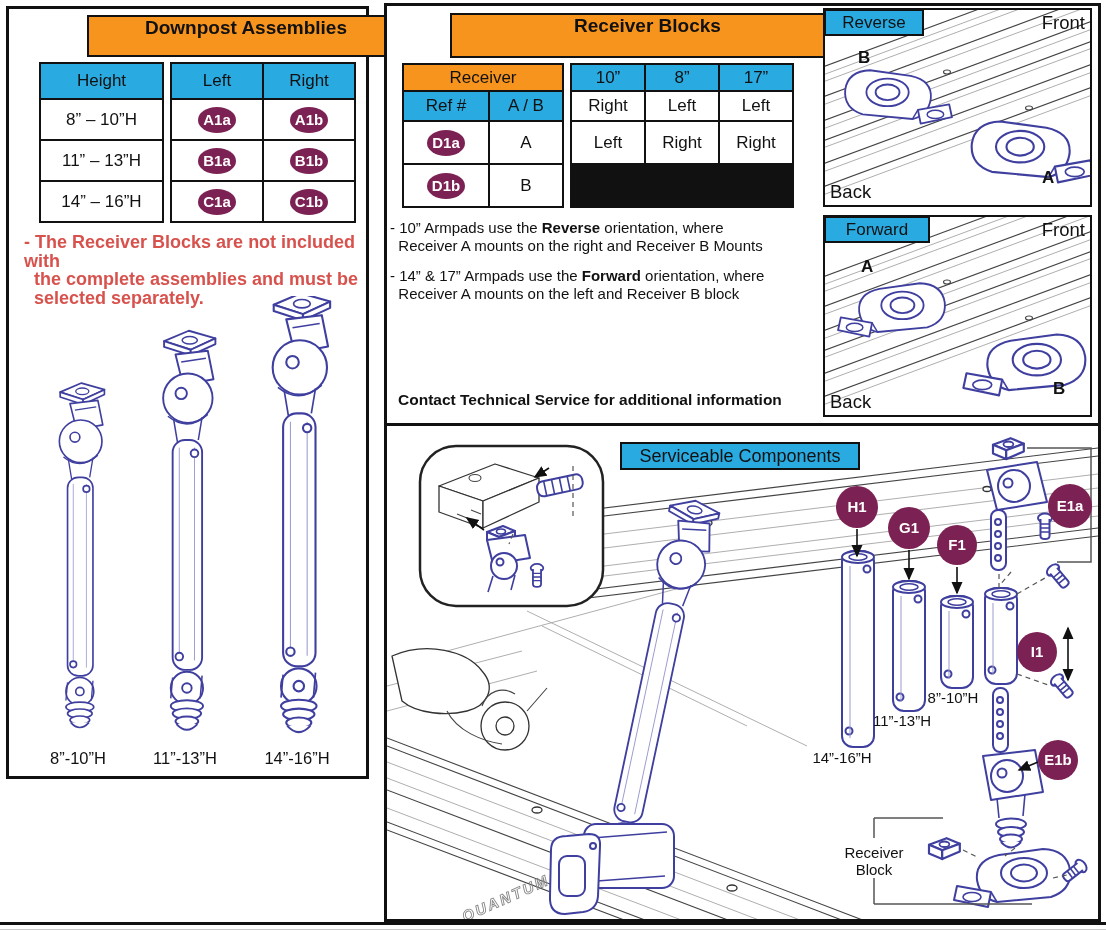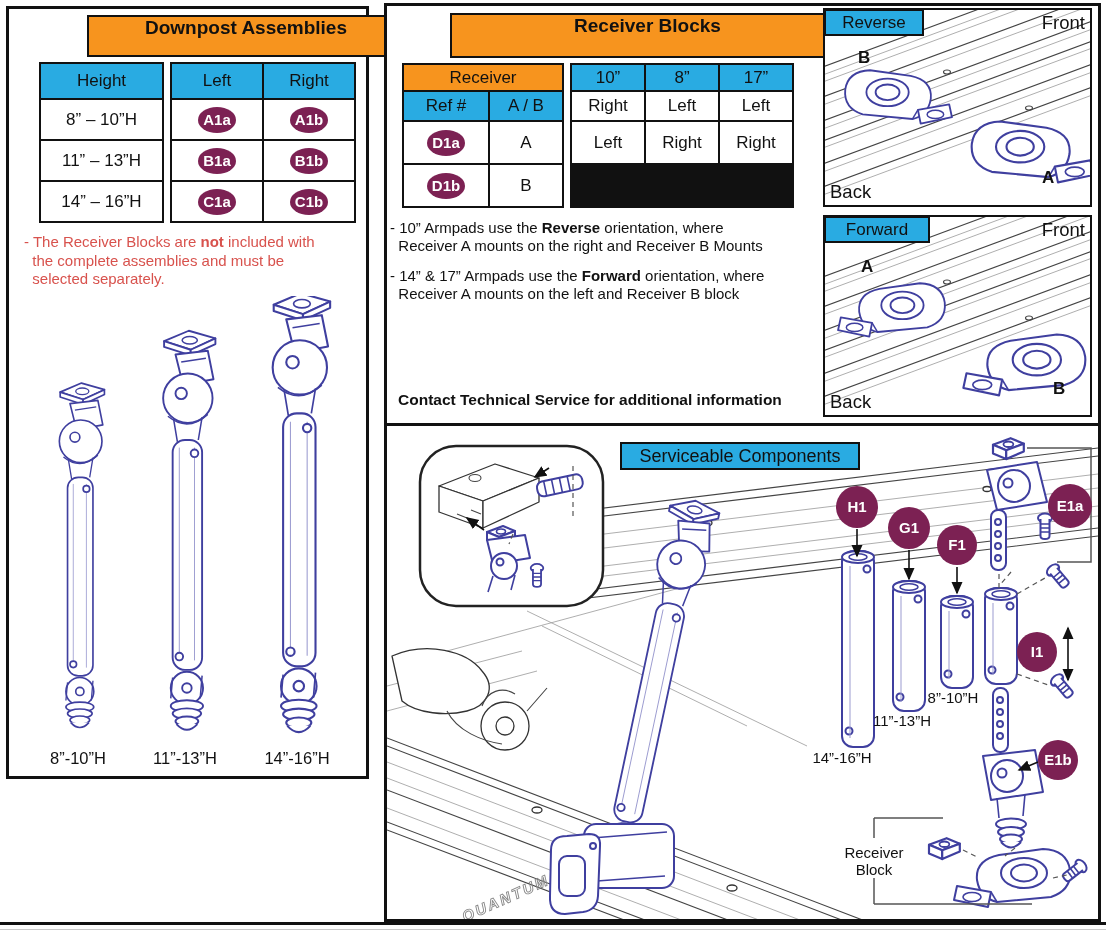--- a/index.html
+++ b/index.html
@@ -13,21 +13,21 @@
   .hdr{position:absolute;background:var(--orange);border:2px solid #111;box-sizing:border-box;
        display:flex;align-items:flex-start;justify-content:center;font-weight:bold;font-size:19px;margin-left:48px;}
   .tbl{position:absolute;display:grid;gap:2px;background:#111;border:2px solid #111;box-sizing:border-box;}
   .cell{background:#fff;display:flex;align-items:center;justify-content:center;font-size:17px;}
   .cell.blue{background:var(--blue);}
   .cell.orange{background:var(--orange);}
   .badge{width:38px;height:26px;border-radius:50%;background:var(--maroon);color:#fff;
          font-weight:bold;font-size:15px;display:flex;align-items:center;justify-content:center;}
   .note{position:absolute;font-size:15px;line-height:17.5px;}
   .note .ln{white-space:pre-wrap;}
-  .rednote{color:var(--red);font-size:15px;line-height:18.5px;}
+  .rednote{color:var(--red);font-size:18px;line-height:18.5px;font-weight:bold;}
   .noteblock{margin-bottom:13px;}
   .contact{position:absolute;font-weight:bold;font-size:15.5px;}
   .figlbl{position:absolute;font-size:16.5px;text-align:center;width:110px;}
   .panel{position:absolute;border:2.5px solid #111;background:#fff;box-sizing:border-box;overflow:hidden;}
   .chip{position:absolute;background:var(--blue);border:2px solid #111;box-sizing:border-box;
         display:flex;align-items:center;justify-content:center;font-size:17px;}
   .corner{position:absolute;font-size:18.5px;}
   .ltr{position:absolute;font-size:17px;font-weight:bold;}
   .rule{position:absolute;background:#111;}
   svg{display:block;}

